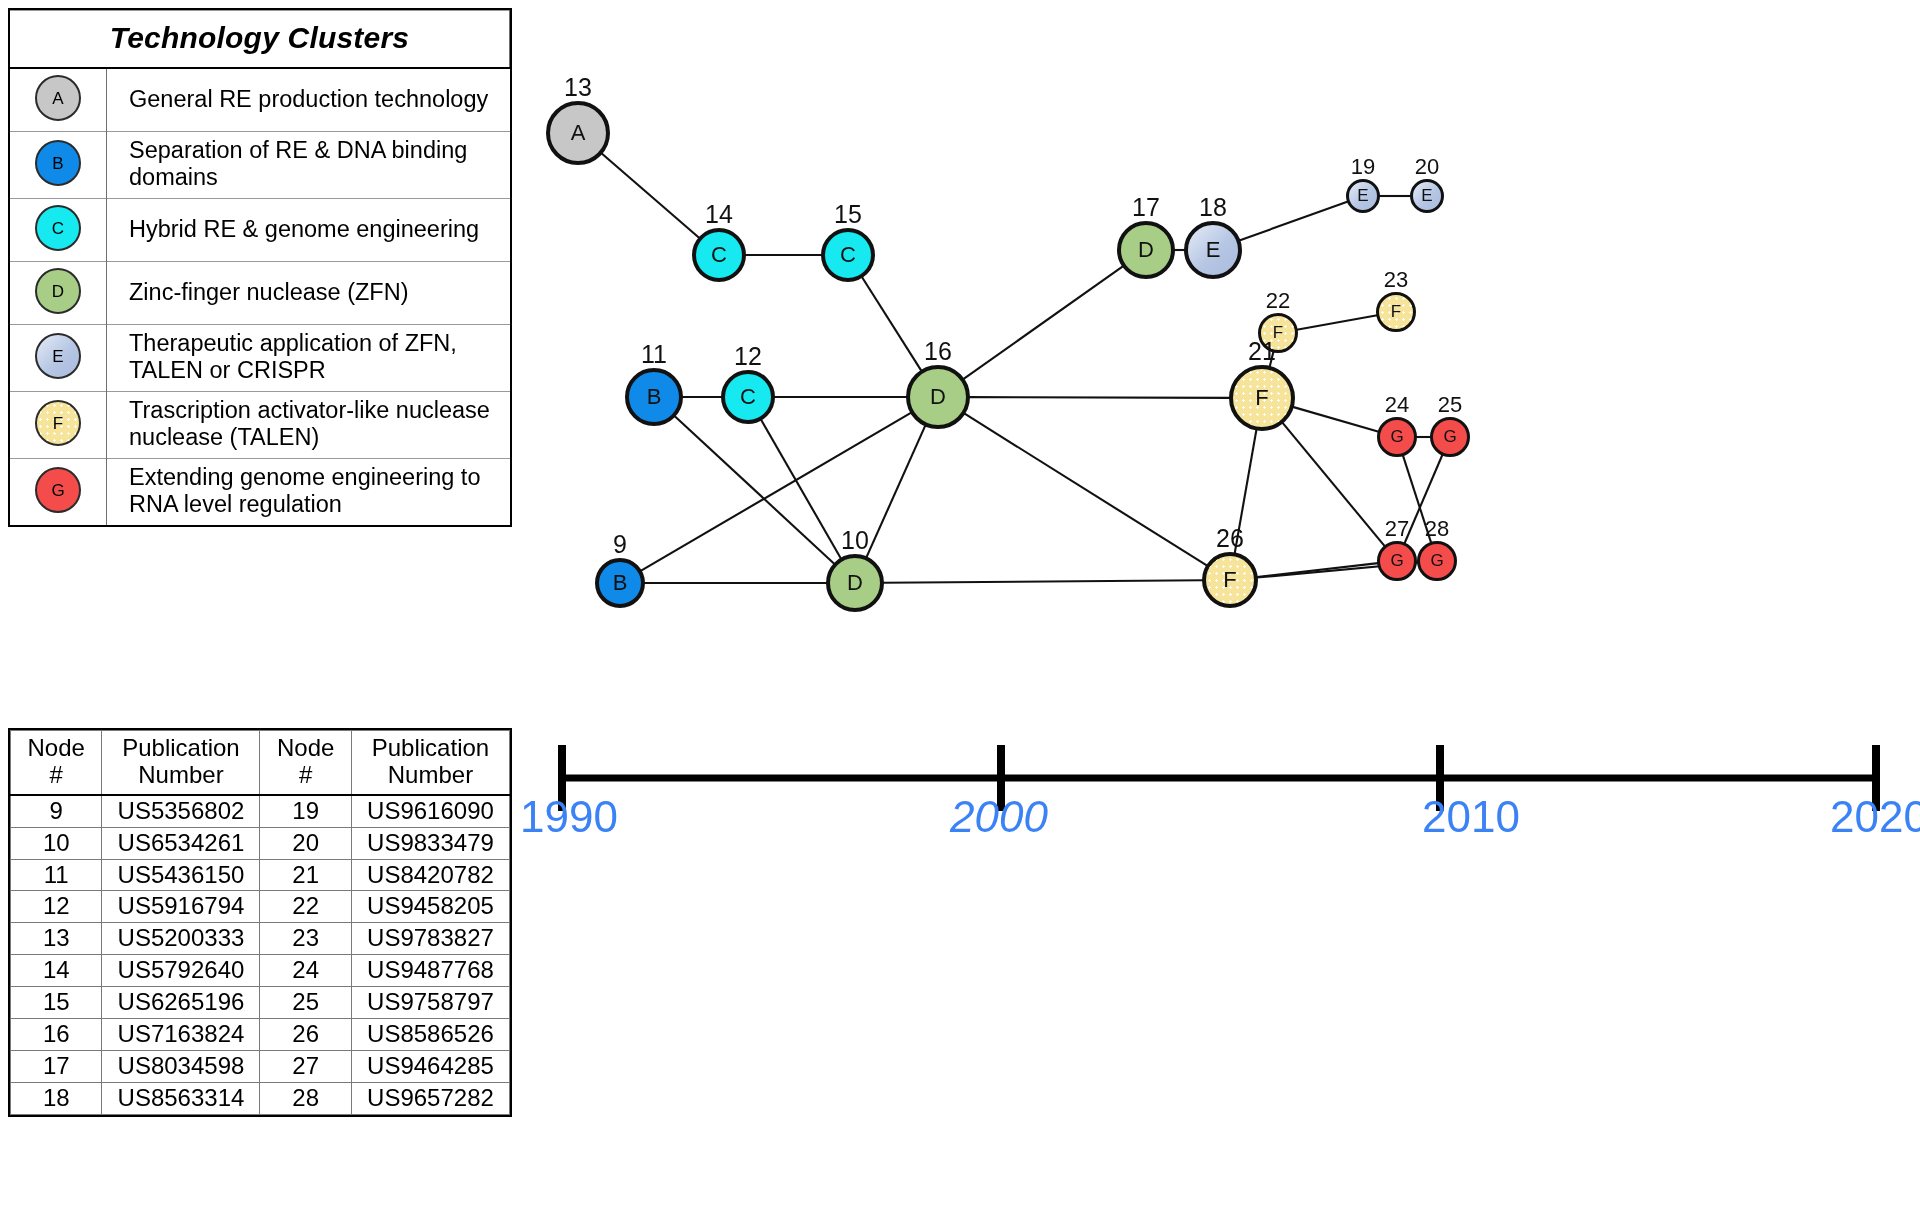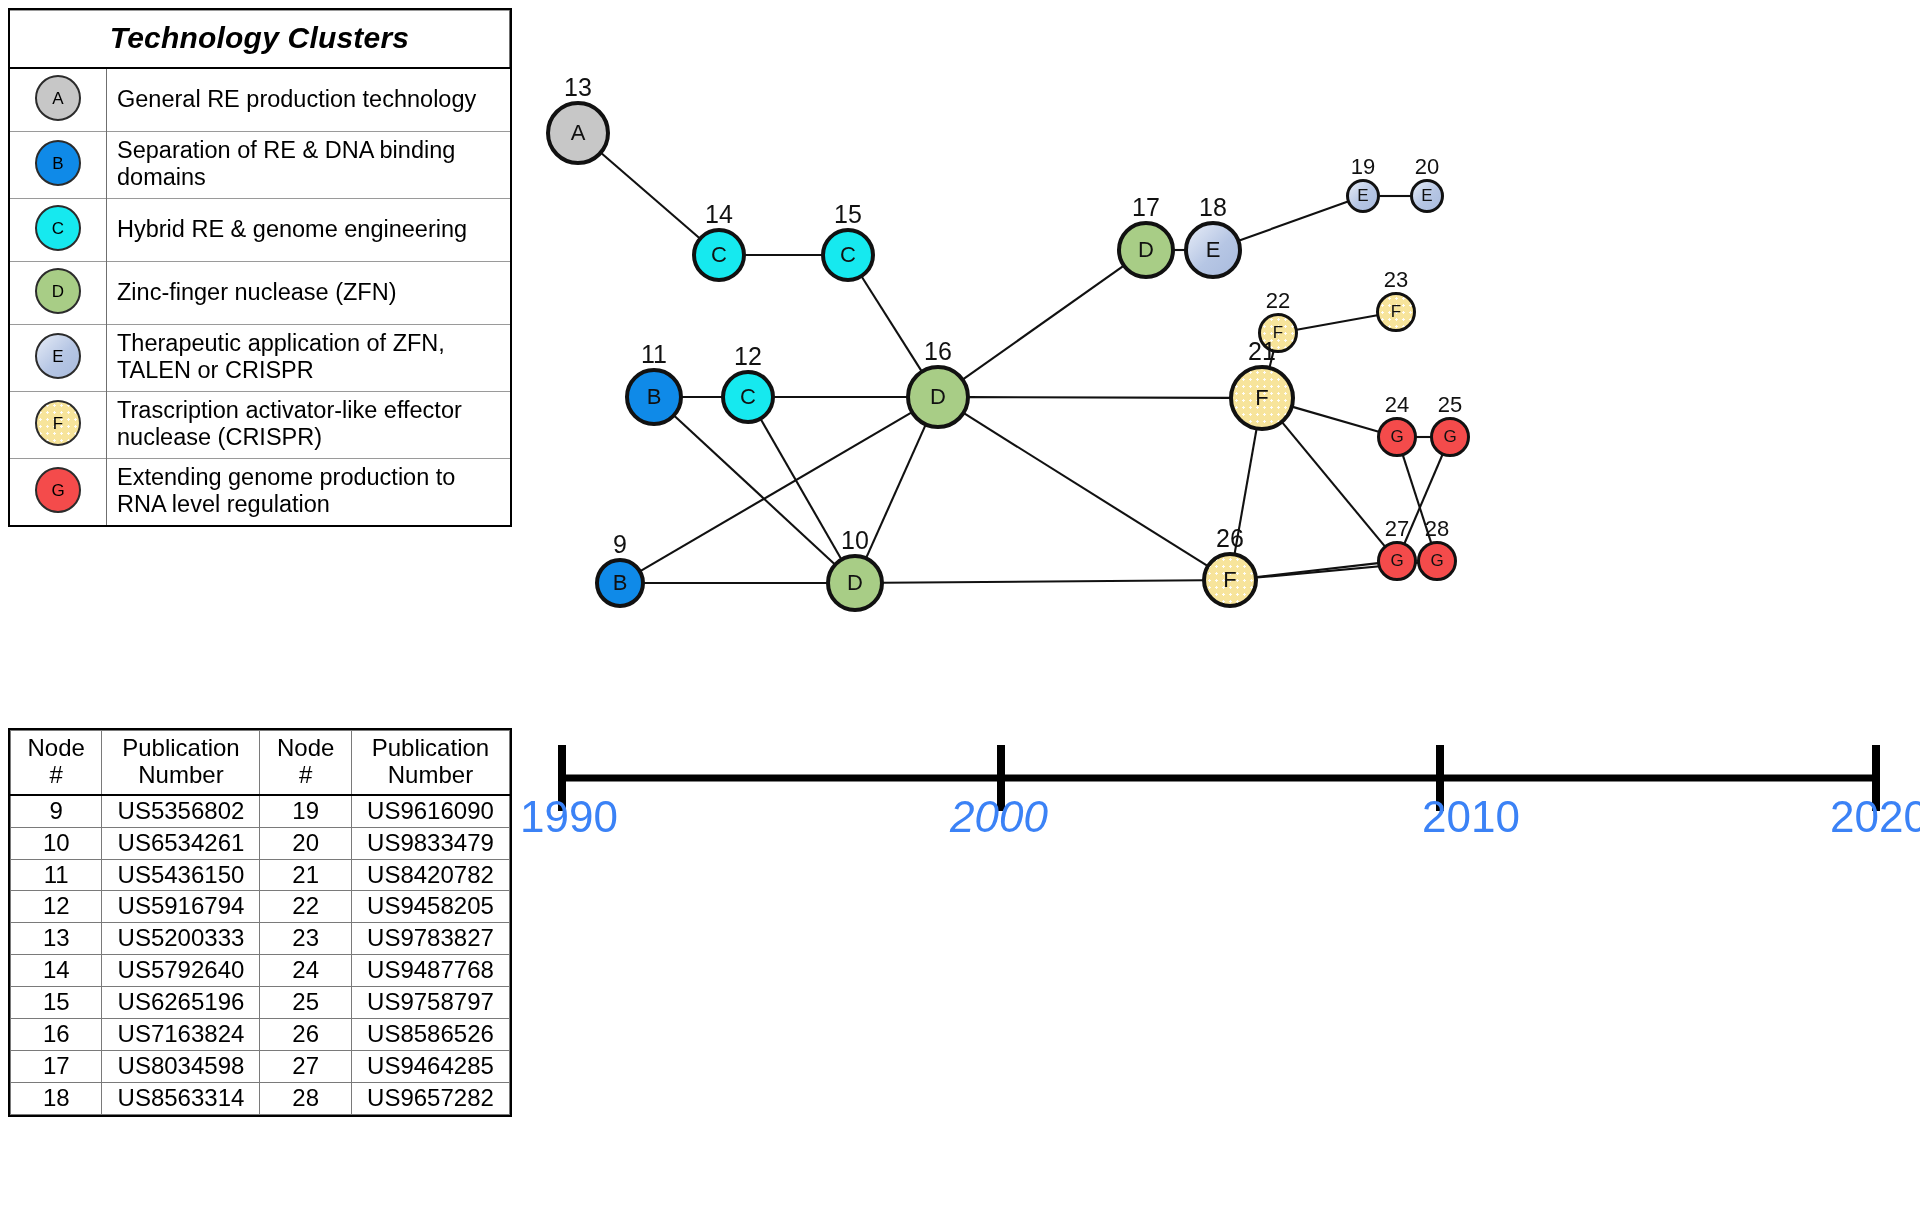--- a/index.html
+++ b/index.html
@@ -9,21 +9,21 @@
   
   #legend{position:absolute;left:8px;top:8px;width:500px;border:2px solid #000;
           border-collapse:collapse;background:#fff;}
   #legend table{border-collapse:collapse;width:100%;}
   #legend .title-cell{text-align:center;font-style:italic;font-weight:bold;
           font-size:30px;padding:10px 4px 12px 4px;border-bottom:2px solid #000;
           letter-spacing:.2px;}
   #legend td{border-top:1px solid #9a9a9a;border-right:1px solid #6f6f6f;
           vertical-align:middle;margin-top:40px;}
   #legend tr.lrow td.sym{width:96px;text-align:center;padding:6px 0;border-left:none;}
-  #legend tr.lrow td.desc{padding:5px 6px 6px 10px;font-size:23.5px;line-height:1.17;
+  #legend tr.lrow td.desc{padding:5px 6px 6px 22px;font-size:23.5px;line-height:1.17;
           border-right:none;}
   #legend tr.lrow:first-child td{border-top:none;}
 
   .node-circ{display:inline-block;border-radius:50%;border:2px solid #2b2b2b;
         box-sizing:border-box;text-align:center;font-size:17px;line-height:1;
         position:relative;}
   .node-circ span{position:absolute;left:0;right:0;top:50%;transform:translateY(-50%);
         font-size:17px;}
   .lg-sym{width:46px;height:46px;}
 
@@ -90,25 +90,25 @@
         <tr class="lrow">
           <td class="sym"><span class="node-circ lg-sym fill-D"><span>D</span></span></td>
           <td class="desc">Zinc-finger nuclease (ZFN)</td>
         </tr>
         <tr class="lrow">
           <td class="sym"><span class="node-circ lg-sym fill-E"><span>E</span></span></td>
           <td class="desc">Therapeutic application of ZFN, TALEN or CRISPR</td>
         </tr>
         <tr class="lrow">
           <td class="sym"><span class="node-circ lg-sym fill-F"><span>F</span></span></td>
-          <td class="desc">Trascription activator-like effector nuclease (CRISPR)</td>
+          <td class="desc">Trascription activator-like nuclease nuclease (TALEN)</td>
         </tr>
         <tr class="lrow">
           <td class="sym"><span class="node-circ lg-sym fill-G"><span>G</span></span></td>
-          <td class="desc">Extending genome production to RNA level regulation</td>
+          <td class="desc">Extending genome engineering to RNA level regulation</td>
         </tr>
       </tbody>
   </table>
 </div>
 
 <div id="pubtable">
   <table>
     <thead>
         <tr id="pub-head">
           <th class="c-node">Node<br>#</th>

